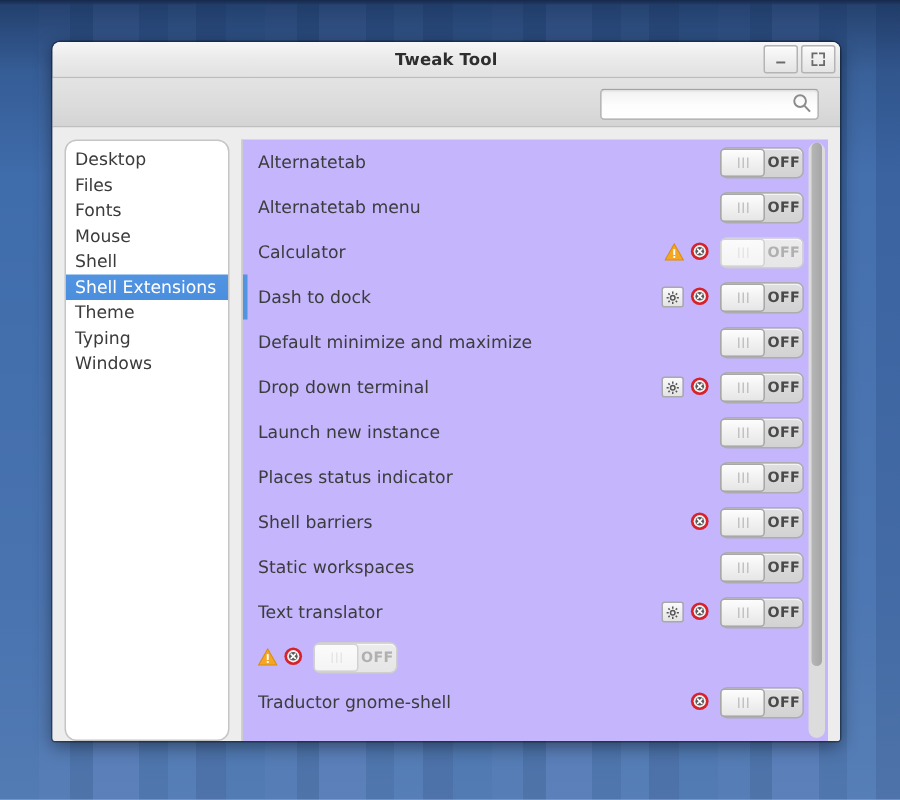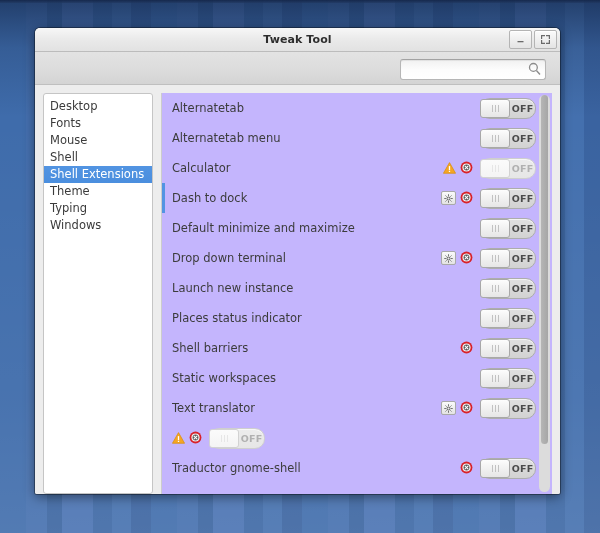--- a/index.html
+++ b/index.html
@@ -108,21 +108,21 @@
     gap: 8px;
     background: #ededed;
     min-height: 0;
   }
 
   
   #sidebar {
     flex: 0 0 108px;
     background: #ffffff;
     border: 1px solid #c5c5c5;
-    border-radius: 3px;
+    border-radius: 8px;
     padding-top: 4px;
     overflow: hidden;
   }
   .side-item {
     height: 17px; line-height: 17px;
     padding: 0 6px;
     font-size: 11.5px;
     color: #3b3b3b;
     white-space: nowrap;
   }
@@ -179,21 +179,21 @@
   
   .remove-icon { display:block; }
   
   .warn-icon { display:block; }
 
   
   .switch {
     flex: 0 0 auto;
     width: 56px; height: 21px;
     border: 1px solid #adadad;
-    border-radius: 10px;
+    border-radius: 5px;
     background: linear-gradient(180deg,#e0e0e0,#d2d2d2);
     display: flex; align-items: center;
     box-sizing: border-box;
     box-shadow: inset 0 1px 0 rgba(255,255,255,0.65);
   }
   .switch .knob {
     width: 30px; height: 19px;
     margin: -1px 0 -1px -1px;
     border: 1px solid #a8a8a8;
     border-radius: 3px;
@@ -275,20 +275,21 @@
           <line x1="8.4" y1="8.6" x2="12" y2="12.4" stroke="#8b8b8b" stroke-width="1.4"></line>
         </svg>
       </span>
     </div>
   </div>
 
   <div id="win-body">
 
     <div id="sidebar">
         <div class="side-item"><span>Desktop</span></div>
+        <div class="side-item"><span>Files</span></div>
         <div class="side-item"><span>Fonts</span></div>
         <div class="side-item"><span>Mouse</span></div>
         <div class="side-item"><span>Shell</span></div>
         <div class="side-item selected"><span>Shell Extensions</span></div>
         <div class="side-item"><span>Theme</span></div>
         <div class="side-item"><span>Typing</span></div>
         <div class="side-item"><span>Windows</span></div>
       </div>
 
     <div id="list-outer">

